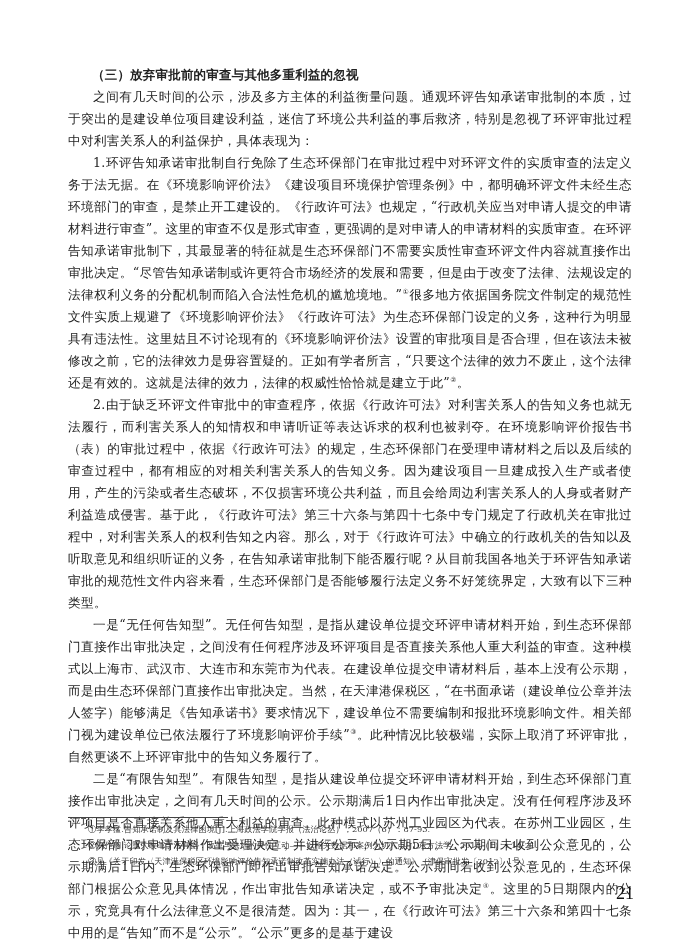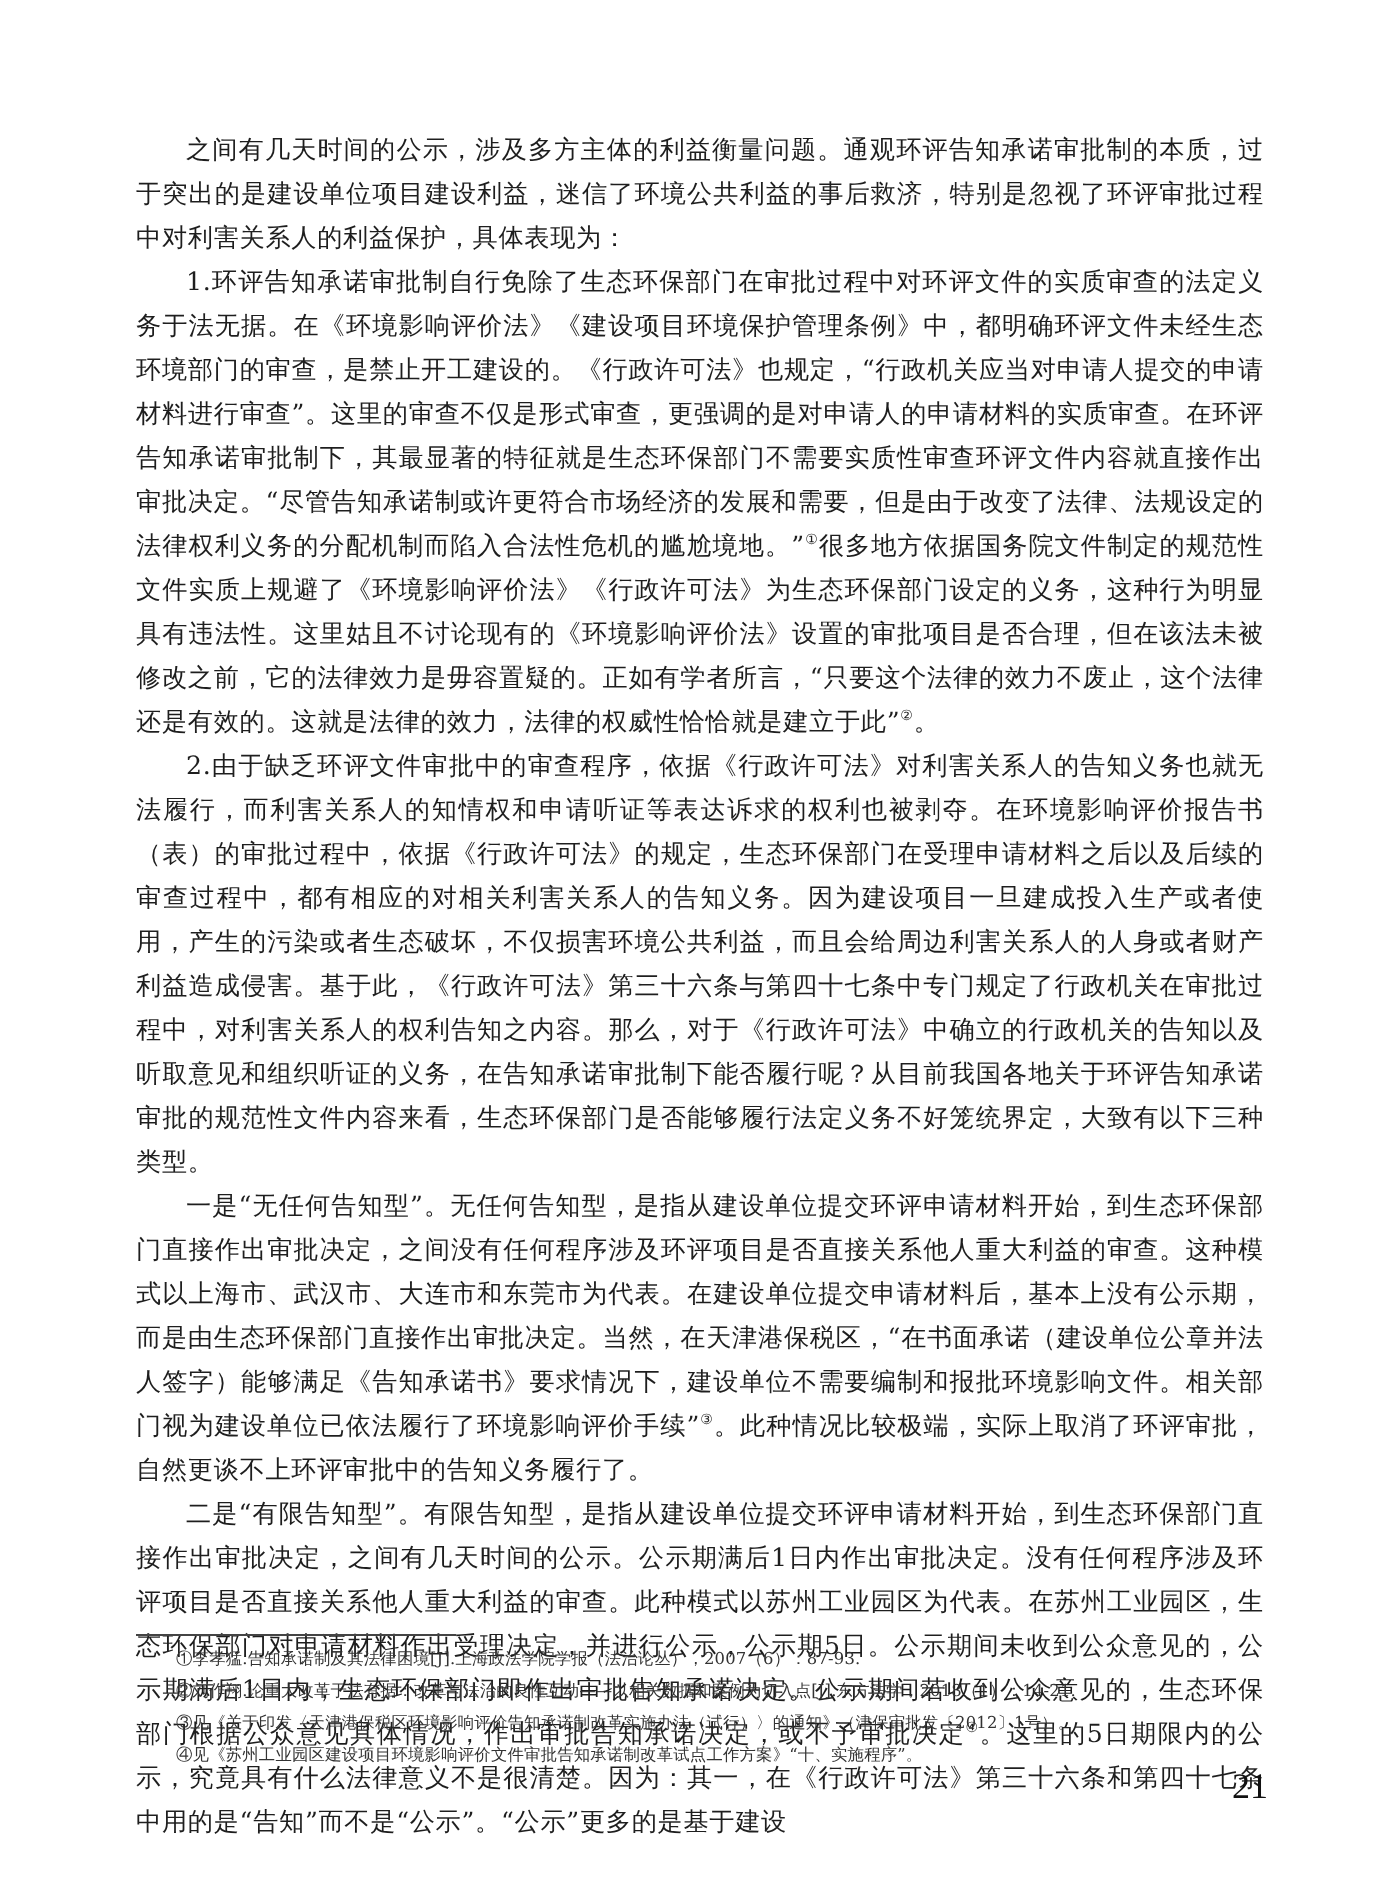--- a/index.html
+++ b/index.html
@@ -31,34 +31,34 @@
   .footnote { white-space: nowrap; }
   .page-number {
     position: absolute; left: 616px; top: 883px;
     font-family: "Liberation Serif", "DejaVu Serif", serif; font-size: 18px; color: #111;
   }
 </style>
 </head>
 <body>
 
 <div class="page">
+  <div class="heading">（三）放弃审批前的审查与其他多重利益的忽视</div>
 
   <p class="para">之间有几天时间的公示，涉及多方主体的利益衡量问题。通观环评告知承诺审批制的本质，过于突出的是建设单位项目建设利益，迷信了环境公共利益的事后救济，特别是忽视了环评审批过程中对利害关系人的利益保护，具体表现为：</p>
 
   <p class="para"><span>1.环评告知承诺审批制自行免除了生态环保部门在审批过程中对环评文件的实质审查的法定义务于法无据。在《环境影响评价法》《建设项目环境保护管理条例》中，都明确环评文件未经生态环境部门的审查，是禁止开工建设的。《行政许可法》也规定，“行政机关应当对申请人提交的申请材料进行审查”。这里的审查不仅是形式审查，更强调的是对申请人的申请材料的实质审查。在环评告知承诺审批制下，其最显著的特征就是生态环保部门不需要实质性审查环评文件内容就直接作出审批决定。“尽管告知承诺制或许更符合市场经济的发展和需要，但是由于改变了法律、法规设定的法律权利义务的分配机制而陷入合法性危机的尴尬境地。”</span><sup class="fn">①</sup><span>很多地方依据国务院文件制定的规范性文件实质上规避了《环境影响评价法》《行政许可法》为生态环保部门设定的义务，这种行为明显具有违法性。这里姑且不讨论现有的《环境影响评价法》设置的审批项目是否合理，但在该法未被修改之前，它的法律效力是毋容置疑的。正如有学者所言，“只要这个法律的效力不废止，这个法律还是有效的。这就是法律的效力，法律的权威性恰恰就是建立于此”</span><sup class="fn">②</sup><span>。</span></p>
 
   <p class="para">2.由于缺乏环评文件审批中的审查程序，依据《行政许可法》对利害关系人的告知义务也就无法履行，而利害关系人的知情权和申请听证等表达诉求的权利也被剥夺。在环境影响评价报告书（表）的审批过程中，依据《行政许可法》的规定，生态环保部门在受理申请材料之后以及后续的审查过程中，都有相应的对相关利害关系人的告知义务。因为建设项目一旦建成投入生产或者使用，产生的污染或者生态破坏，不仅损害环境公共利益，而且会给周边利害关系人的人身或者财产利益造成侵害。基于此，《行政许可法》第三十六条与第四十七条中专门规定了行政机关在审批过程中，对利害关系人的权利告知之内容。那么，对于《行政许可法》中确立的行政机关的告知以及听取意见和组织听证的义务，在告知承诺审批制下能否履行呢？从目前我国各地关于环评告知承诺审批的规范性文件内容来看，生态环保部门是否能够履行法定义务不好笼统界定，大致有以下三种类型。</p>
 
   <p class="para"><span>一是“无任何告知型”。无任何告知型，是指从建设单位提交环评申请材料开始，到生态环保部门直接作出审批决定，之间没有任何程序涉及环评项目是否直接关系他人重大利益的审查。这种模式以上海市、武汉市、大连市和东莞市为代表。在建设单位提交申请材料后，基本上没有公示期，而是由生态环保部门直接作出审批决定。当然，在天津港保税区，“在书面承诺（建设单位公章并法人签字）能够满足《告知承诺书》要求情况下，建设单位不需要编制和报批环境影响文件。相关部门视为建设单位已依法履行了环境影响评价手续”</span><sup class="fn">③</sup><span>。此种情况比较极端，实际上取消了环评审批，自然更谈不上环评审批中的告知义务履行了。</span></p>
 
   <p class="para"><span>二是“有限告知型”。有限告知型，是指从建设单位提交环评申请材料开始，到生态环保部门直接作出审批决定，之间有几天时间的公示。公示期满后1日内作出审批决定。没有任何程序涉及环评项目是否直接关系他人重大利益的审查。此种模式以苏州工业园区为代表。在苏州工业园区，生态环保部门对申请材料作出受理决定，并进行公示，公示期5日。公示期间未收到公众意见的，公示期满后1日内，生态环保部门即作出审批告知承诺决定。公示期间若收到公众意见的，生态环保部门根据公众意见具体情况，作出审批告知承诺决定，或不予审批决定</span><sup class="fn">④</sup><span>。这里的5日期限内的公示，究竟具有什么法律意义不是很清楚。因为：其一，在《行政许可法》第三十六条和第四十七条中用的是“告知”而不是“公示”。“公示”更多的是基于建设</span></p>
 </div>
 
 <div class="fn-rule"></div>
 
 <div class="footnotes">
   <div class="footnote">①李孝猛.告知承诺制及其法律困境[J].上海政法学院学报（法治论丛），2007（6）：87-93.</div>
   <div class="footnote">②刘作翔.论重大改革于法有据：改革与法治的良性互动——以相关数据和案例为切入点[J].东方法学，2018（1）：14-21.</div>
   <div class="footnote">③见《关于印发〈天津港保税区环境影响评价告知承诺制改革实施办法（试行）〉的通知》（津保审批发〔2012〕1号）。</div>
-  <div class="footnote">④见《苏州工业园区建设项目环境影响评价文件审批告知承诺制改革试点工作方案》“十、实施程序”。</div>
 </div>
 
 <div class="page-number">21</div>
 
 </body></html>

